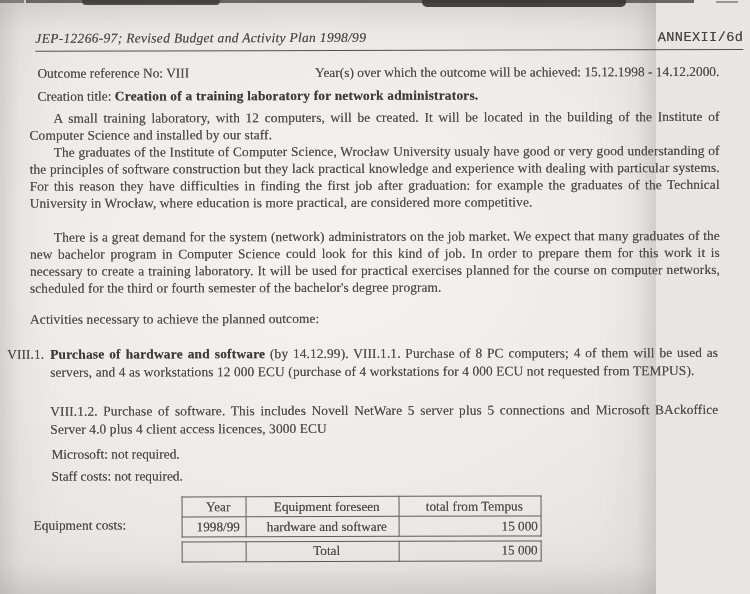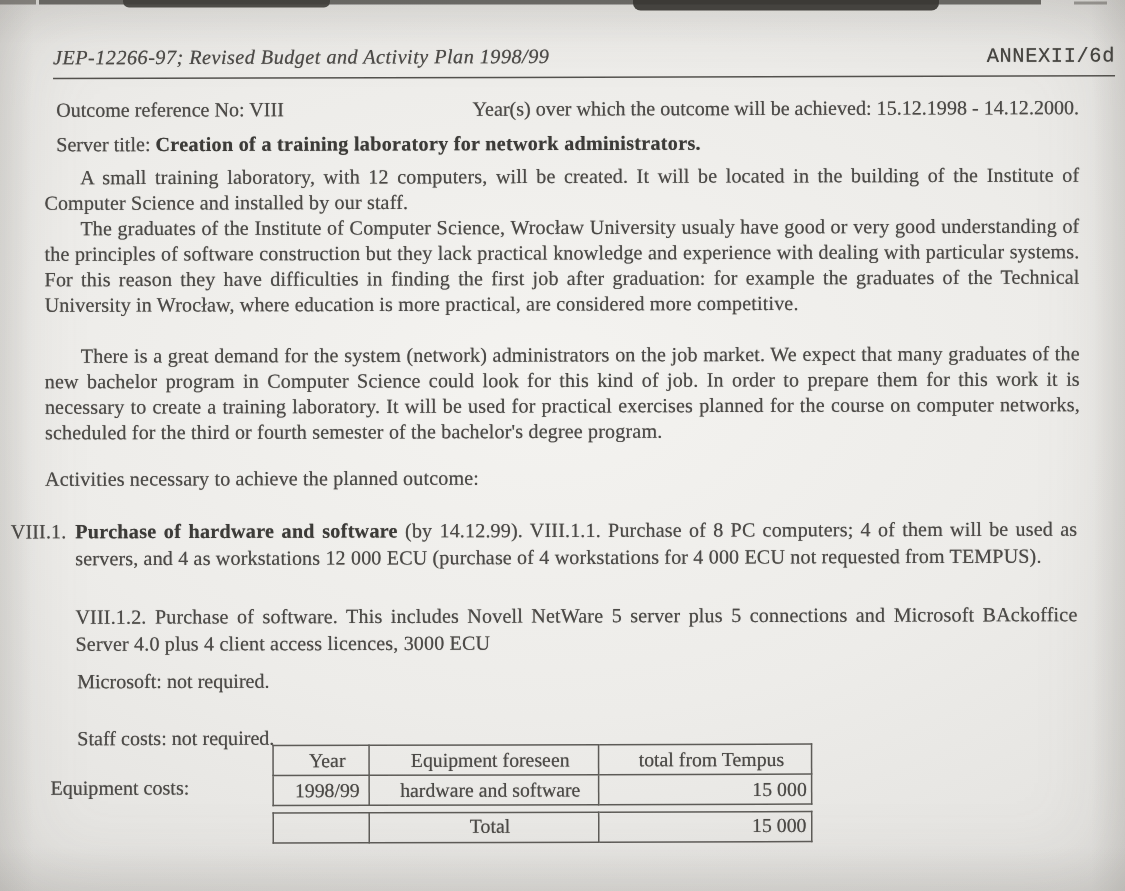--- a/index.html
+++ b/index.html
@@ -3,21 +3,21 @@
 <meta charset="utf-8">
 <style>
   html, body {
     margin: 0; padding: 0;
     width: 750px; height: 594px;
     overflow: hidden;
     background: #e7e6e3;
   }
   .page {
     position: relative;
-    width: 750px; height: 594px;
+    width: 656px; height: 594px;
     background:
       linear-gradient(90deg, rgba(125,122,116,.12) 0%, rgba(0,0,0,0) 3%, rgba(0,0,0,0) 97%, rgba(125,122,116,.14) 100%),
       linear-gradient(0deg, rgba(125,122,116,.12) 0%, rgba(0,0,0,0) 5%, rgba(0,0,0,0) 95%, rgba(125,122,116,.10) 100%),
       radial-gradient(ellipse 85% 70% at 48% 42%, #f4f3f0 0%, #edece9 55%, #e3e2df 100%);
     box-shadow: inset 0 0 60px rgba(110,107,100,.20);
     font-family: "Liberation Serif", "DejaVu Serif", serif;
     color: #4c4a47;
   }
   .content { position: absolute; inset: 0; transform: rotate(-0.15deg); }
   .content * { text-shadow: 0 0 .5px rgba(84,82,78,.75); }
@@ -63,21 +63,21 @@
     font-size: 13.4px; line-height: 18px; letter-spacing: .1px;
     text-align: justify;
   }
   .activity-number { position: absolute; left: -43px; top: 0; }
   .subpara {
     position: absolute; top: 402px; left: 50px; width: 668px;
     font-size: 13.4px; line-height: 18px; letter-spacing: .1px;
     text-align: justify;
   }
   .mobilities { position: absolute; top: 446px; left: 51px; font-size: 13.4px; }
-  .staffcosts { position: absolute; top: 484px; left: 51px; font-size: 13.4px; }
+  .staffcosts { position: absolute; top: 468px; left: 51px; font-size: 13.4px; }
   .equip-label { position: absolute; top: 517px; left: 33px; font-size: 13.4px; }
 
   .equip-tables { position: absolute; top: 496px; left: 181px; }
   table { border-collapse: collapse; table-layout: fixed; }
   td, th {
     border: 1.5px solid #5d5b57;
     font-size: 13.2px; font-weight: normal;
     line-height: 16px; padding: 1px 6px;
     height: 17px; overflow: hidden; white-space: nowrap;
   }
@@ -106,21 +106,21 @@
 
     <div class="meta-line">
       <span>
         <span>Outcome reference No:</span>
         <span>VIII</span>
       </span>
       <span>Year(s) over which the outcome will be achieved: 15.12.1998 - 14.12.2000.</span>
     </div>
 
     <div class="title-line">
-      <span>Server title:</span>
+      <span>Creation title:</span>
       <span class="b">Creation of a training laboratory for network administrators.</span>
     </div>
 
     <p class="para p1">A small training laboratory, with 12 computers, will be created. It will be located in the building of the Institute of Computer Science and installed by our staff.</p>
 
     <p class="para p2">The graduates of the Institute of Computer Science, Wrocław University usualy have good or very good understanding of the principles of software construction but they lack practical knowledge and experience with dealing with particular systems. For this reason they have difficulties in finding the first job after graduation: for example the graduates of the Technical University in Wrocław, where education is more practical, are considered more competitive.</p>
 
     <p class="para p3">There is a great demand for the system (network) administrators on the job market. We expect that many graduates of the new bachelor program in Computer Science could look for this kind of job. In order to prepare them for this work it is necessary to create a training laboratory. It will be used for practical exercises planned for the course on computer networks, scheduled for the third or fourth semester of the bachelor's degree program.</p>
 
     <p class="para activities">Activities necessary to achieve the planned outcome:</p>

